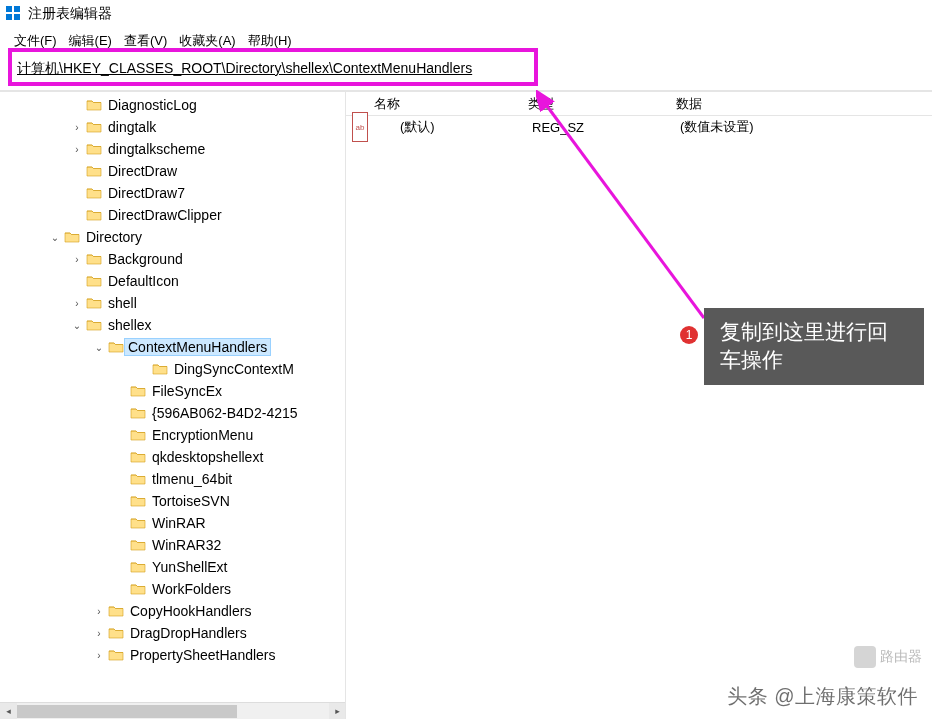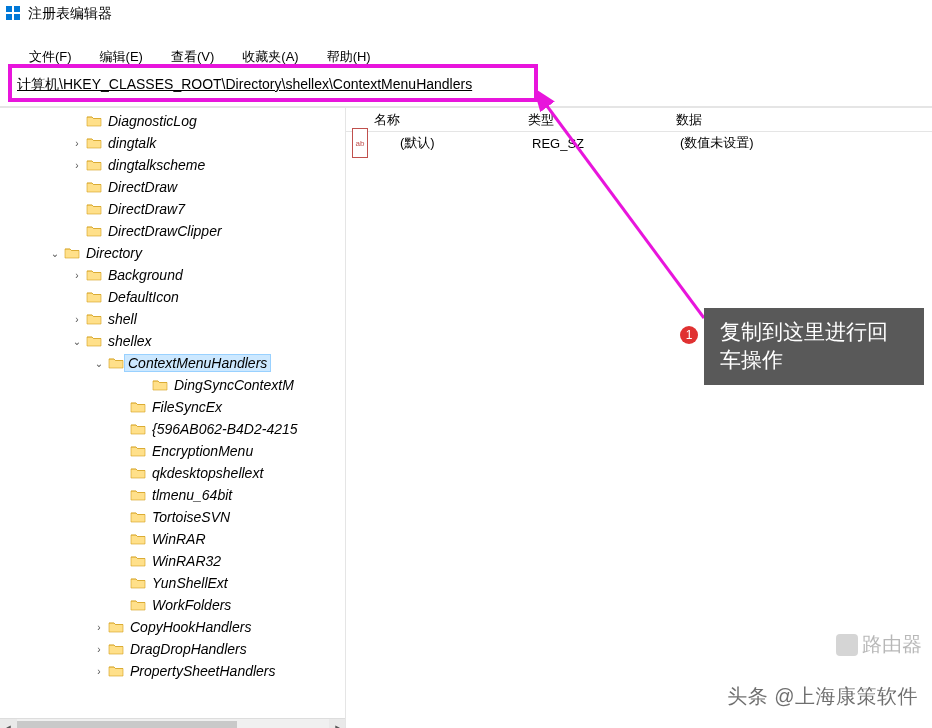--- a/index.html
+++ b/index.html
@@ -27,24 +27,23 @@
   width: 14px; height: 14px;
   position: relative;
 }
 .app-icon::before, .app-icon::after {
   content: ""; position: absolute; background: #fff;
 }
 .app-icon::before { left: 6px; top:0; width:2px; height:100%; }
 .app-icon::after  { top: 6px; left:0; height:2px; width:100%; }
 .menubar {
   display: flex;
-  gap: 16px;
-  padding: 2px 8px 4px 23px;
+  gap: 0;
+  padding: 2px 8px 4px 8px;
   font-size: 13px;
-  margin-top: 16px;
 }
 .menubar span { padding: 2px 6px; cursor: default; }
 .address-wrap {
   position: relative;
   height: 32px;
   margin: 0 0 2px 0;
 }
 .address-highlight {
   position: absolute;
   left: 8px; top: -8px;
@@ -100,21 +99,21 @@
   display:inline-flex; align-items:center; justify-content:center;
   color:#555; font-size:10px;
   flex:0 0 14px;
 }
 .folder {
   width:16px; height:14px; flex:0 0 16px;
   margin: 0 4px 0 2px;
   position: relative;
 }
 .folder svg { width:16px; height:14px; display:block; }
-.label { padding: 0 2px; font-style: italic; }
+.label { padding: 0 2px; }
 .values {
   flex: 1;
   overflow: hidden;
 }
 .values-head {
   display: flex;
   height: 24px;
   border-bottom: 1px solid #e5e5e5;
   font-size: 13px;
   color: #000;
@@ -155,23 +154,23 @@
   margin-top:4px; flex:0 0 18px;
   position:absolute; left:-24px; top:14px;
 }
 .arrow {
   position:absolute;
   left:536px; top:90px;
   width:180px; height:240px;
   pointer-events:none;
 }
 .watermark1 {
-  position:absolute; right:10px; bottom:70px;
+  position:absolute; right:10px; bottom:60px;
   display:flex; align-items:center; gap:4px;
-  opacity:.35; font-size:20px; color:#333;font-family:Liberation Serif, serif;
+  opacity:.35; font-size:14px; color:#333;font-family:Liberation Serif, serif;
 }
 .watermark1 .wlogo {
   width:22px; height:22px; border-radius:4px; background:#888;
 }
 .watermark2 {
   position:absolute; right:14px; bottom:18px;
   font-size:20px; color:#333; opacity:.70;
   letter-spacing:.5px;
 }
 .hscroll {

